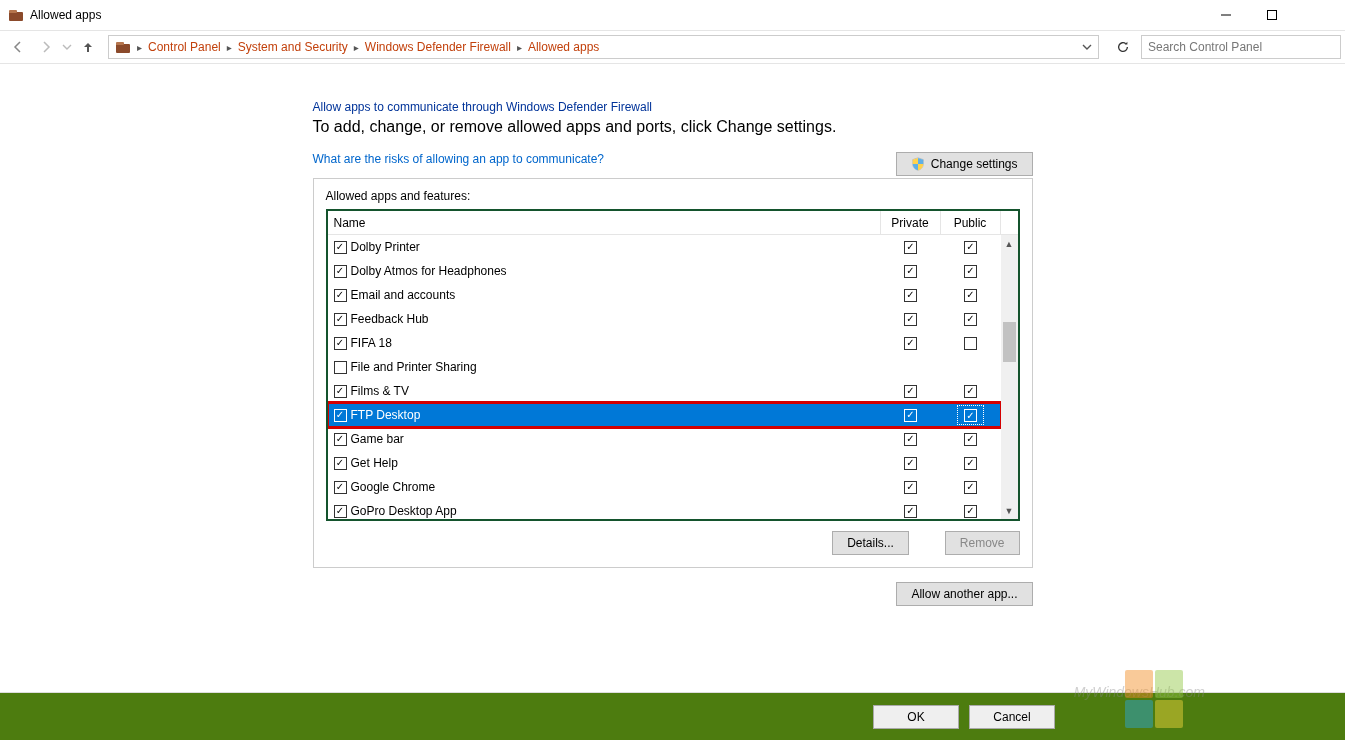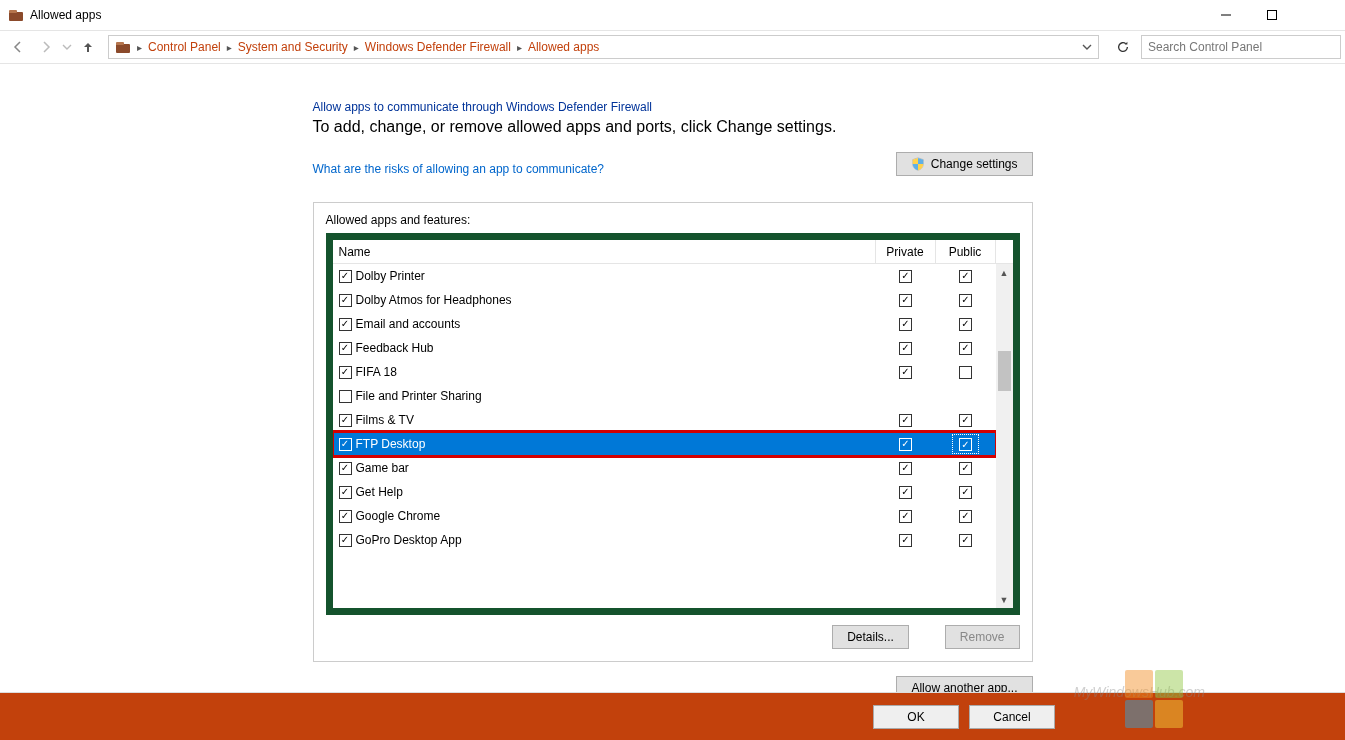--- a/index.html
+++ b/index.html
@@ -30,27 +30,27 @@
   .bc-right { margin-left:auto; display:flex; align-items:center; }
   .bc-drop { width:18px; height:22px; display:flex; align-items:center; justify-content:center; color:#555;}
   .refresh { width:24px; height:24px; display:flex; align-items:center; justify-content:center; margin:0 6px; color:#333;}
   .search { width:200px; height:24px; border:1px solid #ccc; padding:0 6px; color:#777; display:flex; align-items:center; }
   
   .main { padding: 36px 0 0 0; display:flex; justify-content:center; }
   .panel { width:720px; }
   .heading { color:var(--heading); font-size:12px; margin:0 0 4px 0; font-weight:400;}
   .subtext { font-size:16px; margin:0 0 16px 0; }
   .link { color:var(--link); cursor:pointer; }
-  .row { display:flex; align-items:flex-end; justify-content:space-between; margin-bottom:26px;}
+  .row { display:flex; align-items:flex-start; justify-content:space-between; margin-bottom:2px;}
   .btn { background:var(--btn-bg); border:1px solid var(--btn-border); height:24px; padding:0 14px; font-size:12px; display:inline-flex; align-items:center; gap:6px; cursor:default;}
   .btn.disabled { color:#888;margin-left:28px; }
   .group { border:1px solid #ccc; padding:10px 12px 12px 12px; }
   .group-label { margin-bottom:6px; }
   
-  .listbox { border:7px solid #14532d; height:382px; display:flex; flex-direction:column; position:relative;}
+  .listbox { border:2px solid #14532d; height:312px; display:flex; flex-direction:column; position:relative;}
   .list-header { display:flex; border-bottom:1px solid #e5e5e5; height:24px; align-items:center; font-size:12px;}
   .col-name { flex:1; padding-left:6px; border-right:1px solid #e5e5e5; height:100%; display:flex; align-items:center;}
   .col-p { width:60px; text-align:center; border-right:1px solid #e5e5e5; height:100%; display:flex; align-items:center; justify-content:center;}
   .col-sb { width:17px; }
   .list-body { flex:1; overflow:hidden; position:relative;}
   .list-inner { position:absolute; inset:0 17px 0 0; }
   .list-row { display:flex; align-items:center; height:24px; padding-left:6px;}
   .list-row.selected { background:var(--sel); color:#fff;}
   .list-row.highlight-box { outline:3px solid #d40000; outline-offset:-1px; }
   .app-check { width:13px; height:13px; margin-right:4px; display:inline-flex; align-items:center; justify-content:center; border:1px solid #333; background:#fff; font-size:10px; line-height:1;}
@@ -62,21 +62,21 @@
   .public-focus { outline:1px dotted #fff; outline-offset:2px; padding:0 4px;}
   
   .scrollbar { position:absolute; right:0; top:0; bottom:0; width:17px; background:#f0f0f0; display:flex; flex-direction:column;}
   .sb-btn { height:17px; display:flex; align-items:center; justify-content:center; color:#555; font-size:9px;}
   .sb-track { flex:1; position:relative;}
   .sb-thumb { position:absolute; left:2px; right:2px; top:70px; height:40px; background:#c2c2c2;}
   
   .below-list { display:flex; justify-content:flex-end; gap:8px; margin-top:10px;}
   .below-group { display:flex; justify-content:flex-end; margin-top:14px;}
   
-  .footer { position:absolute; left:0; right:0; bottom:0; height:48px; border-top:1px solid #ddd; display:flex; align-items:center; justify-content:flex-end; padding-right:290px; gap:10px; background:#c2410c;}
+  .footer { position:absolute; left:0; right:0; bottom:0; height:48px; border-top:1px solid #ddd; display:flex; align-items:center; justify-content:flex-end; padding-right:290px; gap:10px; background:#4d7c0f;}
   .footer .btn { width:86px; justify-content:center; background:#efefef; border:1px solid #aaa;}
   
   .shield { width:14px; height:14px; display:inline-block; }
   
   .cp-icon { width:16px; height:16px; display:inline-block; }
   
   .watermark { position:absolute; right:140px; bottom:40px; opacity:.4; font-style:italic; color:#888; font-size:14px; pointer-events:none; }
   .wm-tiles { position:absolute; right:160px; bottom:10px; width:60px; height:60px; pointer-events:none; opacity:.45;}
   .wm-tiles div { position:absolute; width:28px; height:28px; border-radius:2px;}
 </style>

